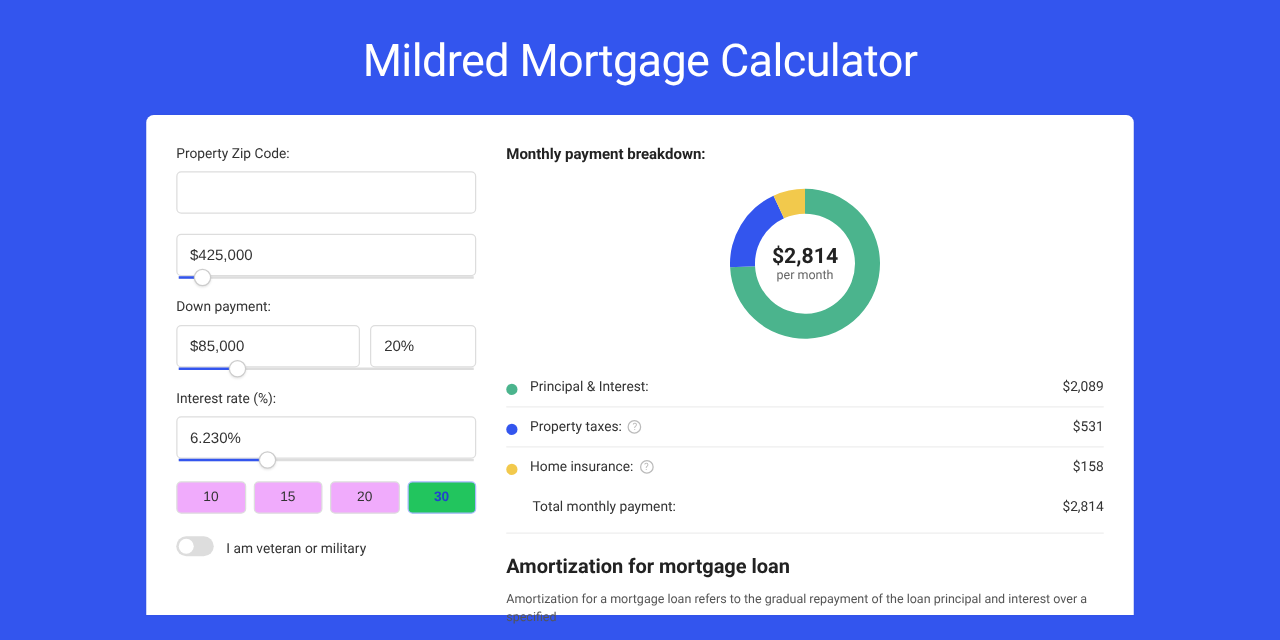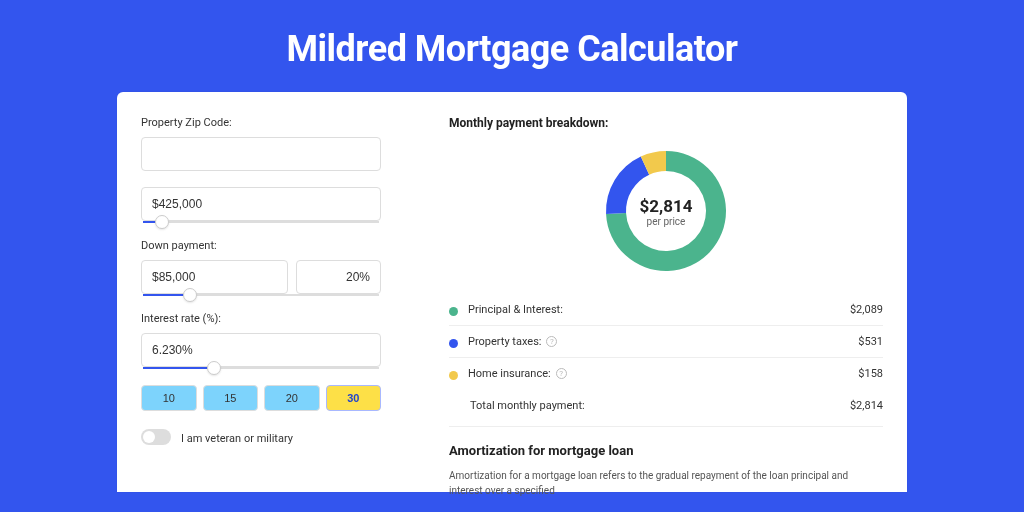--- a/index.html
+++ b/index.html
@@ -7,34 +7,33 @@
     font-family: -apple-system, BlinkMacSystemFont, "Segoe UI", Roboto, Arial, sans-serif;
     background: #3355ee;
     width: 1024px;
     height: 512px;
     overflow: hidden;
   }
   .page-title {
     color: #fff;
     text-align: center;
     font-size: 36px;
-    font-weight: 700;
+    font-weight: 400;
     padding: 28px 0 22px;
     letter-spacing: -0.5px;
   }
   .card {
     background: #fff;
     margin: 0 auto;
     width: 790px;
     border-radius: 6px 6px 0 0;
     display: flex;
     padding: 24px 24px 0;
     box-shadow: 0 0 0 1px rgba(0,0,0,0.02);
     height: 400px;
-    gap: 44px;
   }
   .left-col { width: 240px; flex-shrink: 0; }
   .right-col { flex: 1; margin-left: 24px; }
   .field-label {
     font-size: 11px;
     color: #333;
     margin-bottom: 8px;
     display: block;
   }
   .field-group { margin-bottom: 16px; position: relative; }
@@ -67,34 +66,34 @@
     width: 14px;
     height: 14px;
     background: #fff;
     border: 1px solid #ccc;
     border-radius: 50%;
     transform: translate(-50%, -50%);
     box-shadow: 0 1px 2px rgba(0,0,0,0.1);
   }
   .two-col { display: flex; gap: 8px; }
   .two-col .text-input:first-child { flex: 2; }
-  .two-col .text-input:last-child { flex: 1; text-align: right; }
+  .two-col .text-input:last-child { flex: 1; }
   .period-row { display: flex; gap: 6px; }
   .period-btn {
     flex: 1;
     height: 26px;
     border: 1px solid #ddd;
-    background: #7dd3fc;
+    background: #f0abfc;
     border-radius: 4px;
     font-size: 11px;
     color: #333;
     cursor: pointer;
   }
   .period-btn.active {
-    background: #fde047;
+    background: #22c55e;
     border-color: #a8b8ff;
     color: #2244cc;
     font-weight: 600;
   }
   .toggle-row {
     display: flex;
     align-items: flex-end;
     gap: 10px;
     margin-top: 18px;
   }
@@ -162,21 +161,21 @@
   }
   .total-row {
     display: flex;
     padding: 10px 0 14px;
     font-size: 11px;
     font-weight: 700;
     color: #222;
   }
   .total-row .br-label { font-weight: 400; margin-left: 21px; }
   .amort-section { border-top: 1px solid #eee; padding-top: 16px; }
-  .amort-title { font-size: 13px; font-weight: 700; color: #222; margin-bottom: 10px; }
+  .amort-title { font-size: 16px; font-weight: 700; color: #222; margin-bottom: 10px; }
   .amort-text { font-size: 10px; color: #555; line-height: 1.5; }
 </style>
 </head>
 <body>
 
 <h1 class="page-title">Mildred Mortgage Calculator</h1>
 
 <div class="card">
   <div class="left-col">
 
@@ -235,21 +234,21 @@
 
     <div class="donut-wrap">
       <div class="donut-container">
         <svg width="130" height="130" viewBox="0 0 130 130">
             <path d="M 65 5 A 60 60 0 1 1 5.069123595254972 67.87924527596645 L 25.046082396836646 66.91949685064431 A 40 40 0 1 0 65 25 Z" fill="#4bb48d"></path>
             <path d="M 5.069123595254972 67.87924527596645 A 60 60 0 0 1 39.81503956574548 10.541595984411785 L 48.21002637716366 28.694397322941192 A 40 40 0 0 0 25.046082396836646 66.91949685064431 Z" fill="#3355ee"></path>
             <path d="M 39.81503956574548 10.541595984411785 A 60 60 0 0 1 65.00000000000004 5 L 65.00000000000003 25 A 40 40 0 0 0 48.21002637716366 28.694397322941192 Z" fill="#f2c94c"></path>
           </svg>
         <div class="donut-center">
           <div class="donut-value">$2,814</div>
-          <div class="donut-sub">per price</div>
+          <div class="donut-sub">per month</div>
         </div>
       </div>
     </div>
 
     <div>
         <div class="breakdown-row">
           <span class="dot" style="background: rgb(75, 180, 141);"></span>
           <span class="br-label">Principal &amp; Interest:</span>
           <span class="br-value">$2,089</span>
         </div>

